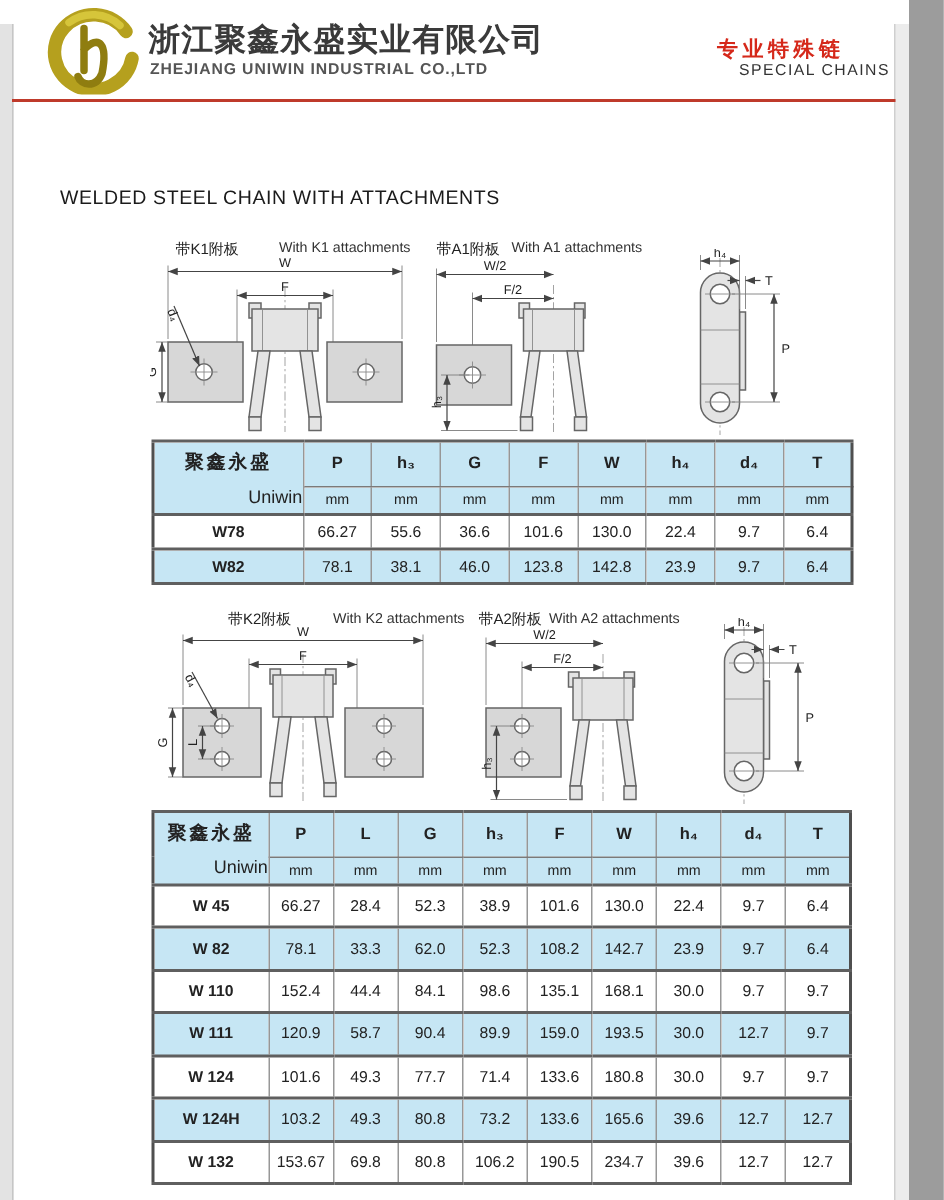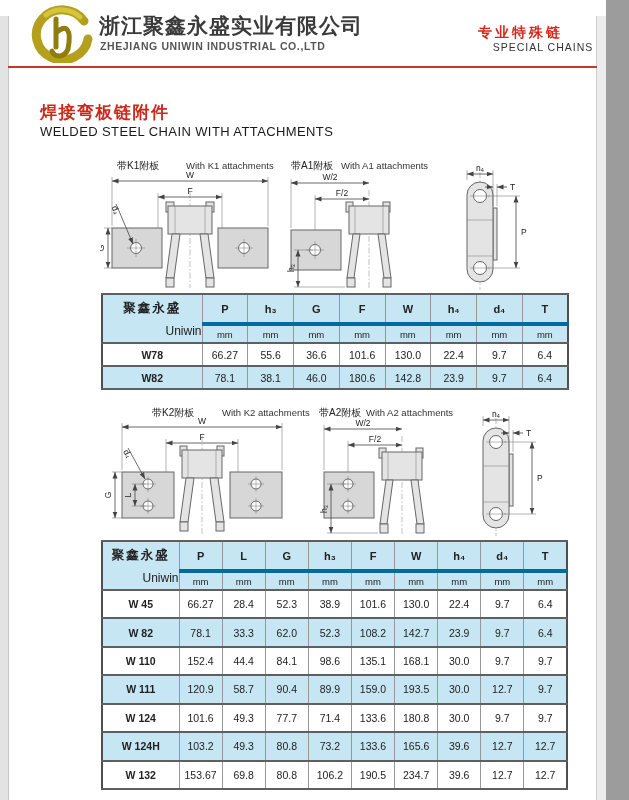--- a/index.html
+++ b/index.html
@@ -32,21 +32,21 @@
   .cl{stroke:#999;stroke-width:0.6;fill:none;stroke-dasharray:6 2 1.5 2;}
   .dt{font-family:"Liberation Sans","DejaVu Sans",sans-serif;font-size:8.5px;fill:#222;}
   
   .tblwrap{background:#fff;padding-left:16px;}
   table.spec{border-collapse:collapse;table-layout:fixed;width:100%;height:100%;border:2px solid #4f4f4f;}
   table.spec th,table.spec td{border-left:1px solid #979797;border-right:1px solid #979797;
       border-top:2px solid #5f5f5f;border-bottom:2px solid #5f5f5f;
       text-align:center;vertical-align:middle;padding:0;overflow:hidden;}
   table.spec thead th{background:#c6e6f4;}
   table.spec th.col-h{font-size:11px;font-weight:bold;color:#222;border-bottom:1px solid #7a7a7a;}
-  table.spec th.unit-h{font-size:9.5px;font-weight:normal;color:#222;border-top:4px solid #0369a1;}
+  table.spec th.unit-h{font-size:9.5px;font-weight:normal;color:#222;border-top:1px solid #0369a1;}
   table.spec th.brand{background:#c6e6f4;}
   .brand-cn{font-size:12.5px;font-weight:bold;letter-spacing:2px;color:#222;}
   .brand-en{font-size:12px;font-weight:normal;color:#222;margin-top:7px;text-align:right;}
   table.spec td{font-size:10.5px;color:#222;background:#fff;}
   table.spec td.model{font-weight:bold;}
   table.spec tr.alt td{background:#c6e6f4;}
 </style>
 </head>
 <body>
 
@@ -67,21 +67,20 @@
     <path d="M54,18 A26,25 0 1 0 58,36" fill="none" stroke="#b5a01e" stroke-width="9" stroke-linecap="round"></path>
     <path d="M50,14 A26,25 0 0 0 16,12" fill="none" stroke="#d6c53a" stroke-width="5" stroke-linecap="round"></path>
     <path d="M26,16 L26,44 M26,30 C36,20 42,26 38,46 C34,56 24,54 22,48" fill="none" stroke="#8f7d10" stroke-width="5" stroke-linecap="round"></path>
   </svg>
   <div class="abs company-cn">浙江聚鑫永盛实业有限公司</div>
   <div class="abs company-en">ZHEJIANG UNIWIN  INDUSTRIAL CO.,LTD</div>
   <div class="abs tagline-cn">专业特殊链</div>
   <div class="abs tagline-en">SPECIAL CHAINS</div>
   <div class="abs red-rule"></div>
 
-  <div class="abs title-cn">焊接弯板链附件</div>
   <div class="abs title-en">WELDED STEEL CHAIN WITH ATTACHMENTS</div>
 
   <div class="abs dcap" style="left:117px;top:159px">带K1附板</div>
   <div class="abs dcap-en" style="left:186px;top:160px">With K1 attachments</div>
   <div class="abs dcap" style="left:291px;top:159px">带A1附板</div>
   <div class="abs dcap-en" style="left:341px;top:160px">With A1 attachments</div>
 
   <svg class="abs" style="left:100px;top:168px" width="180" height="122" viewBox="0 0 180 122">
     <g>
       <line class="cl" x1="90" y1="24" x2="90" y2="120"></line>
@@ -215,21 +214,21 @@
             <td>130.0</td>
             <td>22.4</td>
             <td>9.7</td>
             <td>6.4</td>
           </tr>
           <tr class="alt">
             <td class="model">W82</td>
             <td>78.1</td>
             <td>38.1</td>
             <td>46.0</td>
-            <td>180.6</td>
+            <td>123.8</td>
             <td>142.8</td>
             <td>23.9</td>
             <td>9.7</td>
             <td>6.4</td>
           </tr>
         </tbody>
     </table>
   </div>
 
   <div class="abs dcap" style="left:152px;top:406px">带K2附板</div>

